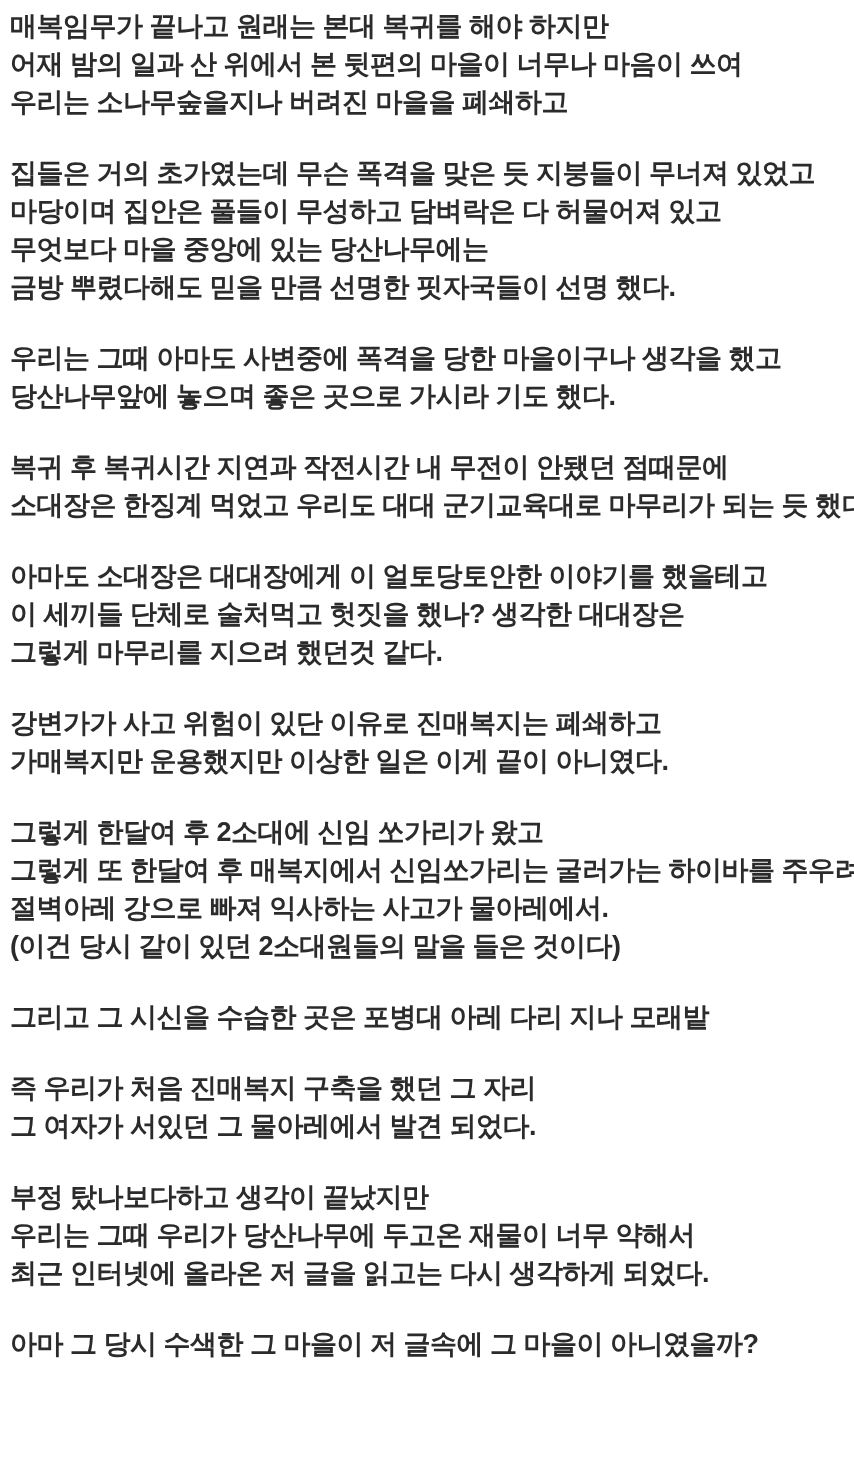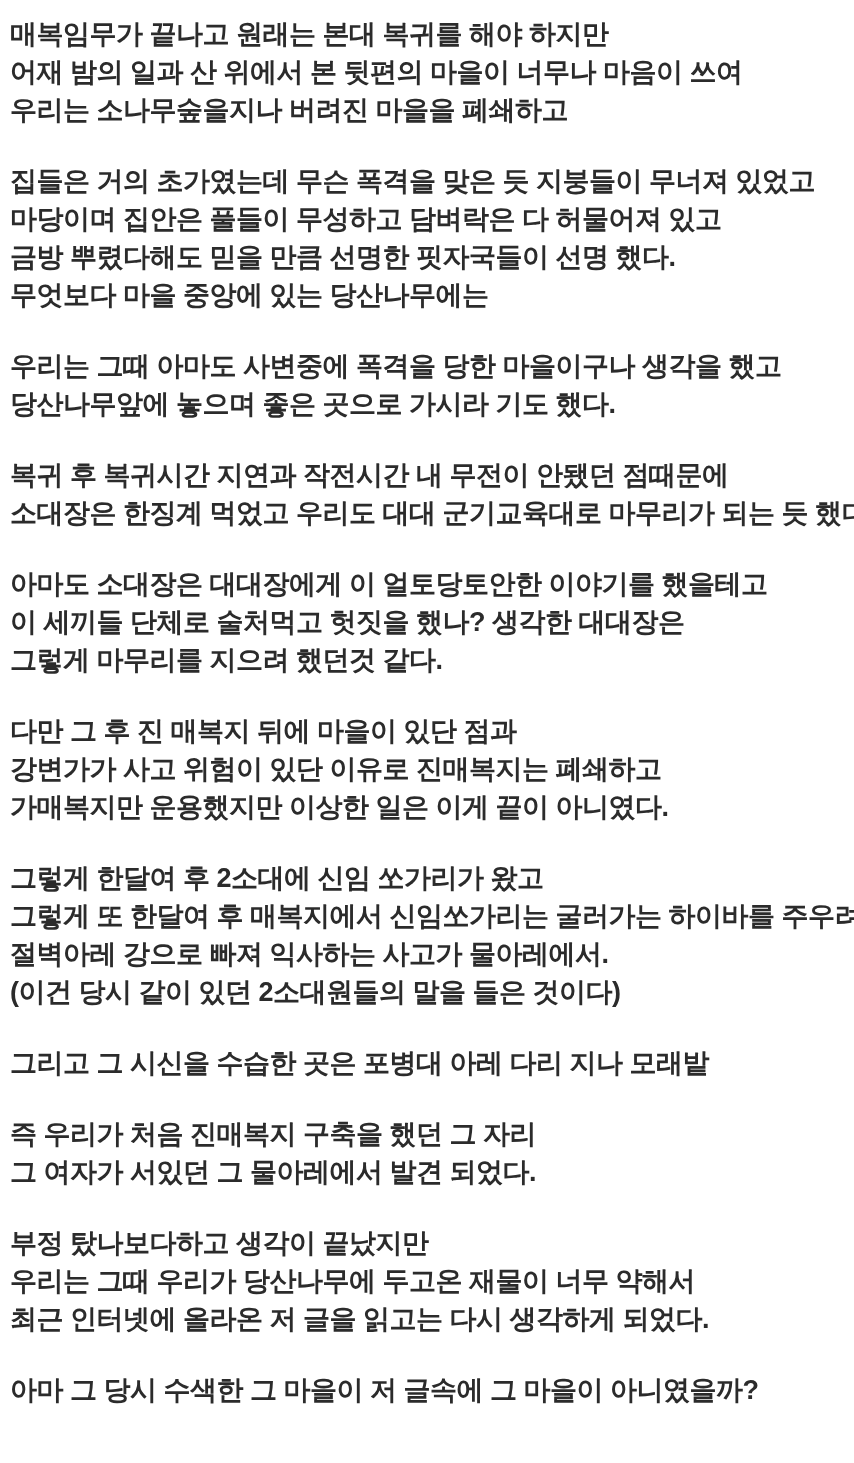--- a/index.html
+++ b/index.html
@@ -15,21 +15,21 @@
     padding: 7px 12px 10px 10px;
     font-family: "Liberation Sans", "DejaVu Sans", sans-serif;
     font-weight: 700;
     font-size: 27px;
     line-height: 38px;
     letter-spacing: -0.5px;
     color: #2b2b2b;
     -webkit-font-smoothing: antialiased;
   }
   .paragraph {
-    margin: 8px 0 33px 0;
+    margin: 0 0 33px 0;
   }
   .paragraph:last-child {
     margin-bottom: 0;
   }
   .text-line {
     white-space: nowrap;
   }
 </style>
 </head>
 <body>
@@ -38,42 +38,41 @@
 
   <div class="paragraph">
     <div class="text-line">매복임무가 끝나고 원래는 본대 복귀를 해야 하지만</div>
     <div class="text-line">어재 밤의 일과 산 위에서 본 뒷편의 마을이 너무나 마음이 쓰여</div>
     <div class="text-line">우리는 소나무숲을지나 버려진 마을을 폐쇄하고</div>
   </div>
 
   <div class="paragraph">
     <div class="text-line">집들은 거의 초가였는데 무슨 폭격을 맞은 듯 지붕들이 무너져 있었고</div>
     <div class="text-line">마당이며 집안은 풀들이 무성하고 담벼락은 다 허물어져 있고</div>
+    <div class="text-line">무엇보다 마을 중앙에 있는 당산나무에는</div>
     <div class="text-line">금방 뿌렸다해도 믿을 만큼 선명한 핏자국들이 선명 했다.</div>
-    <div class="text-line">무엇보다 마을 중앙에 있는 당산나무에는</div>
   </div>
 
   <div class="paragraph">
     <div class="text-line">우리는 그때 아마도 사변중에 폭격을 당한 마을이구나 생각을 했고</div>
     <div class="text-line">당산나무앞에 놓으며 좋은 곳으로 가시라 기도 했다.</div>
   </div>
 
   <div class="paragraph">
     <div class="text-line">복귀 후 복귀시간 지연과 작전시간 내 무전이 안됐던 점때문에</div>
     <div class="text-line">소대장은 한징계 먹었고 우리도 대대 군기교육대로 마무리가 되는 듯 했다.</div>
   </div>
 
   <div class="paragraph">
     <div class="text-line">아마도 소대장은 대대장에게 이 얼토당토안한 이야기를 했을테고</div>
     <div class="text-line">이 세끼들 단체로 술처먹고 헛짓을 했나? 생각한 대대장은</div>
     <div class="text-line">그렇게 마무리를 지으려 했던것 같다.</div>
   </div>
 
   <div class="paragraph">
-    <div class="text-line">다만 그 후 진 매복지 뒤에 마을이 있단 점과</div>
     <div class="text-line">강변가가 사고 위험이 있단 이유로 진매복지는 폐쇄하고</div>
     <div class="text-line">가매복지만 운용했지만 이상한 일은 이게 끝이 아니였다.</div>
   </div>
 
   <div class="paragraph">
     <div class="text-line">그렇게 한달여 후 2소대에 신임 쏘가리가 왔고</div>
     <div class="text-line">그렇게 또 한달여 후 매복지에서 신임쏘가리는 굴러가는 하이바를 주우려다</div>
     <div class="text-line">절벽아레 강으로 빠져 익사하는 사고가 물아레에서.</div>
     <div class="text-line">(이건 당시 같이 있던 2소대원들의 말을 들은 것이다)</div>
   </div>

